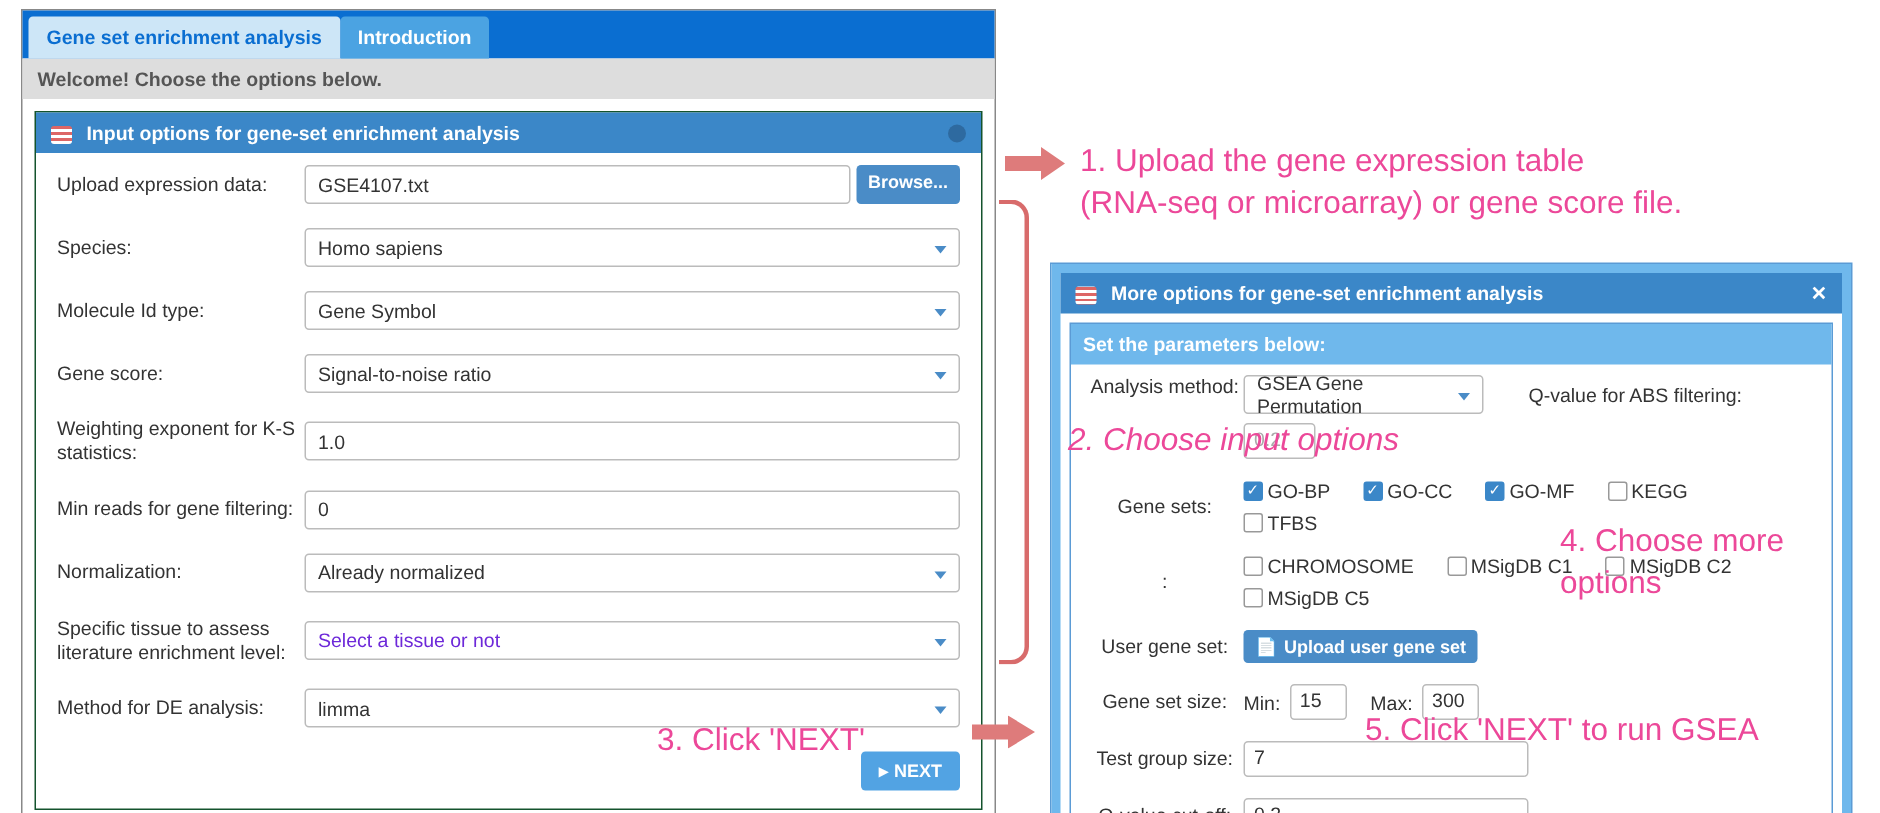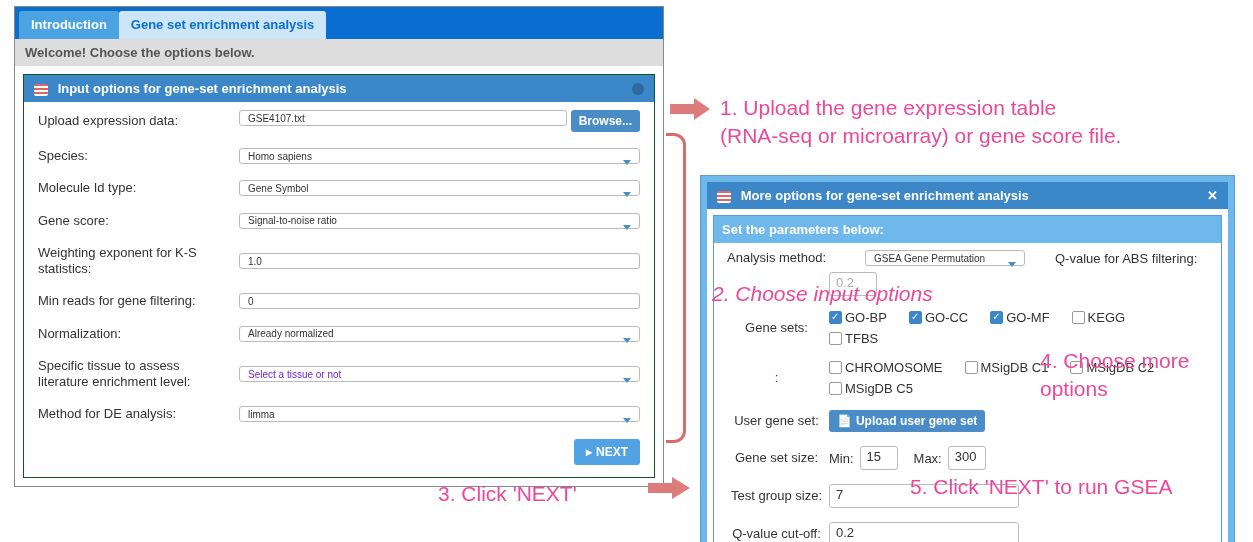--- a/index.html
+++ b/index.html
@@ -76,28 +76,27 @@
   }
   .form-control {
     flex: 1;
     display: flex;
     gap: 4px;
   }
   .txt, .sel {
     flex: 1;
     border: 1px solid #bbb;
     border-radius: 3px;
-    height: 16px;
+    height: 26px;
     padding: 2px 8px;
-    font-size: 10px;
+    font-size: 13px;
     position: relative;
     display: flex;
     align-items: center;
     background: #fff;
-    margin-left: 36px;
   }
   .sel::after {
     content: "";
     position: absolute;
     right: 8px; top: 11px;
     border-left: 4px solid transparent;
     border-right: 4px solid transparent;
     border-top: 5px solid #4a8cc7;
   }
   .sel.placeholder { color: #6d28d9; }
@@ -177,22 +176,22 @@
     border-top: 3px solid #d86b6b;
     border-bottom: 3px solid #d86b6b;
     border-radius: 0 12px 12px 0;
   }
 </style>
 </head>
 <body>
 
 <div class="panel-left">
   <div class="tabbar">
+    <div class="tab inactive">Gene set enrichment analysis</div>
     <div class="tab active">Introduction</div>
-    <div class="tab inactive">Gene set enrichment analysis</div>
   </div>
   <div class="welcome">Welcome! Choose the options below.</div>
   <div class="box">
     <div class="box-header">
       <span class="icon-stripe"></span>
       <span>Input options for gene-set enrichment analysis</span>
       <span class="minimize-dot"></span>
     </div>
 
     <div class="form-row">

